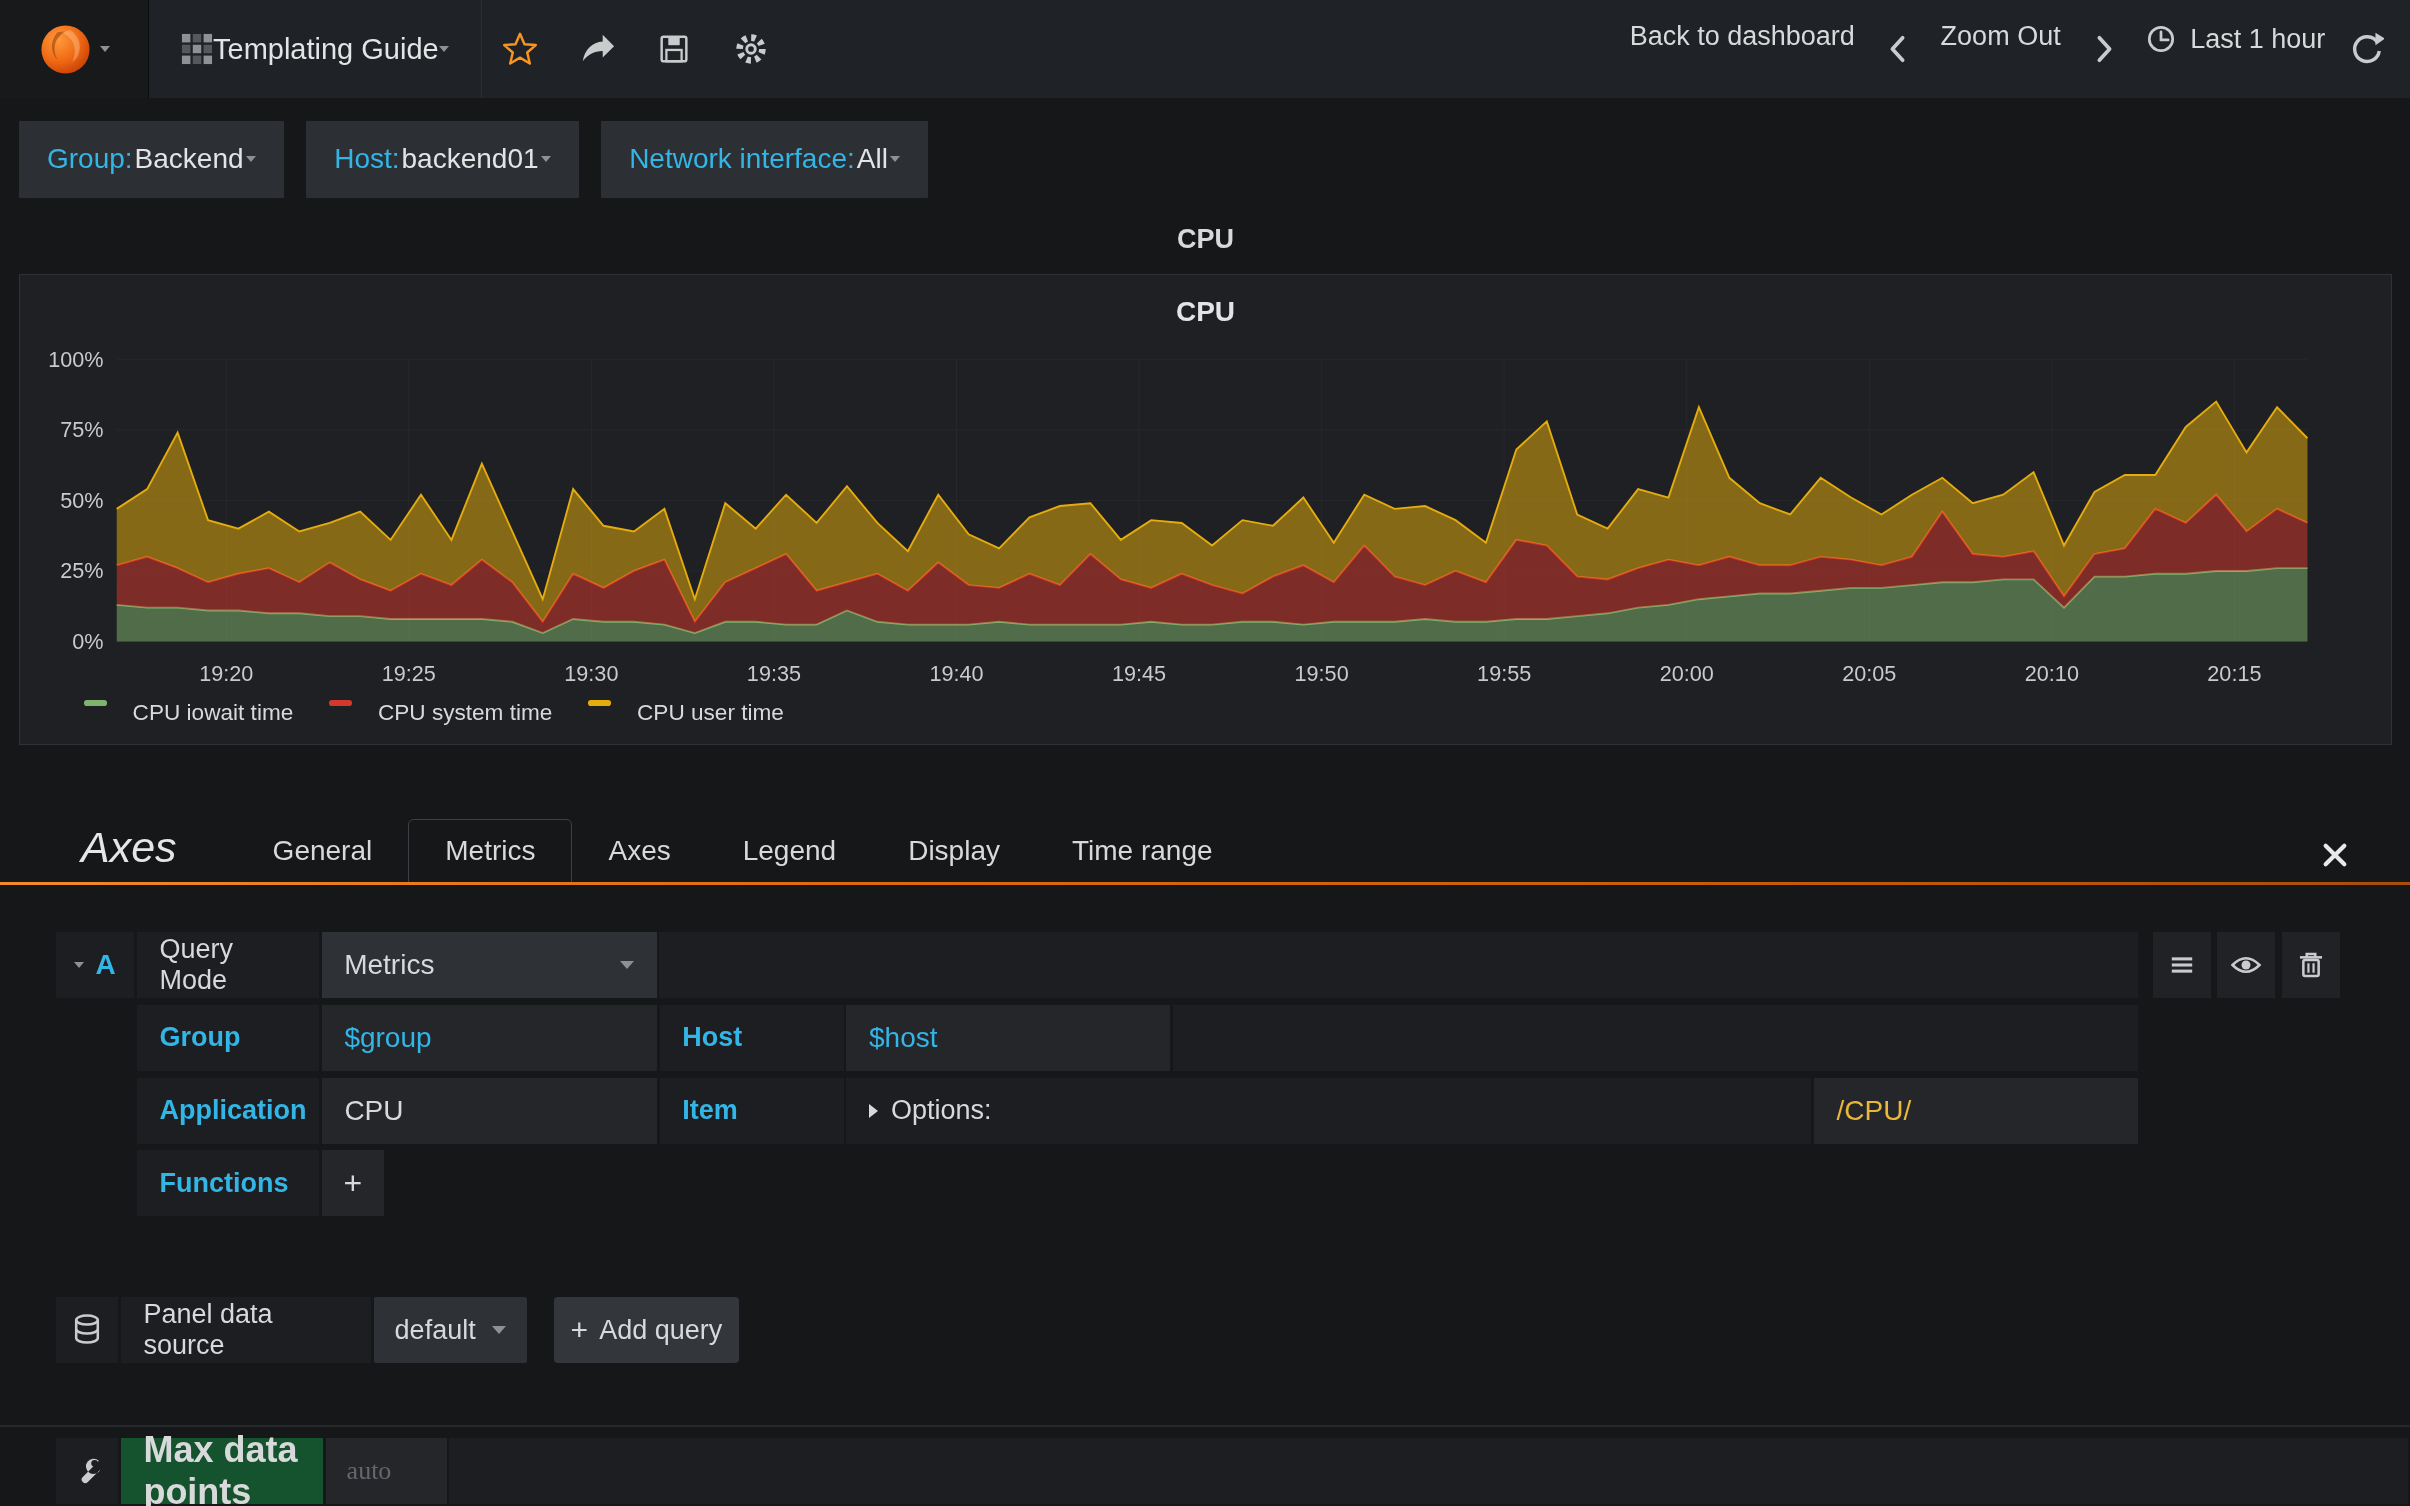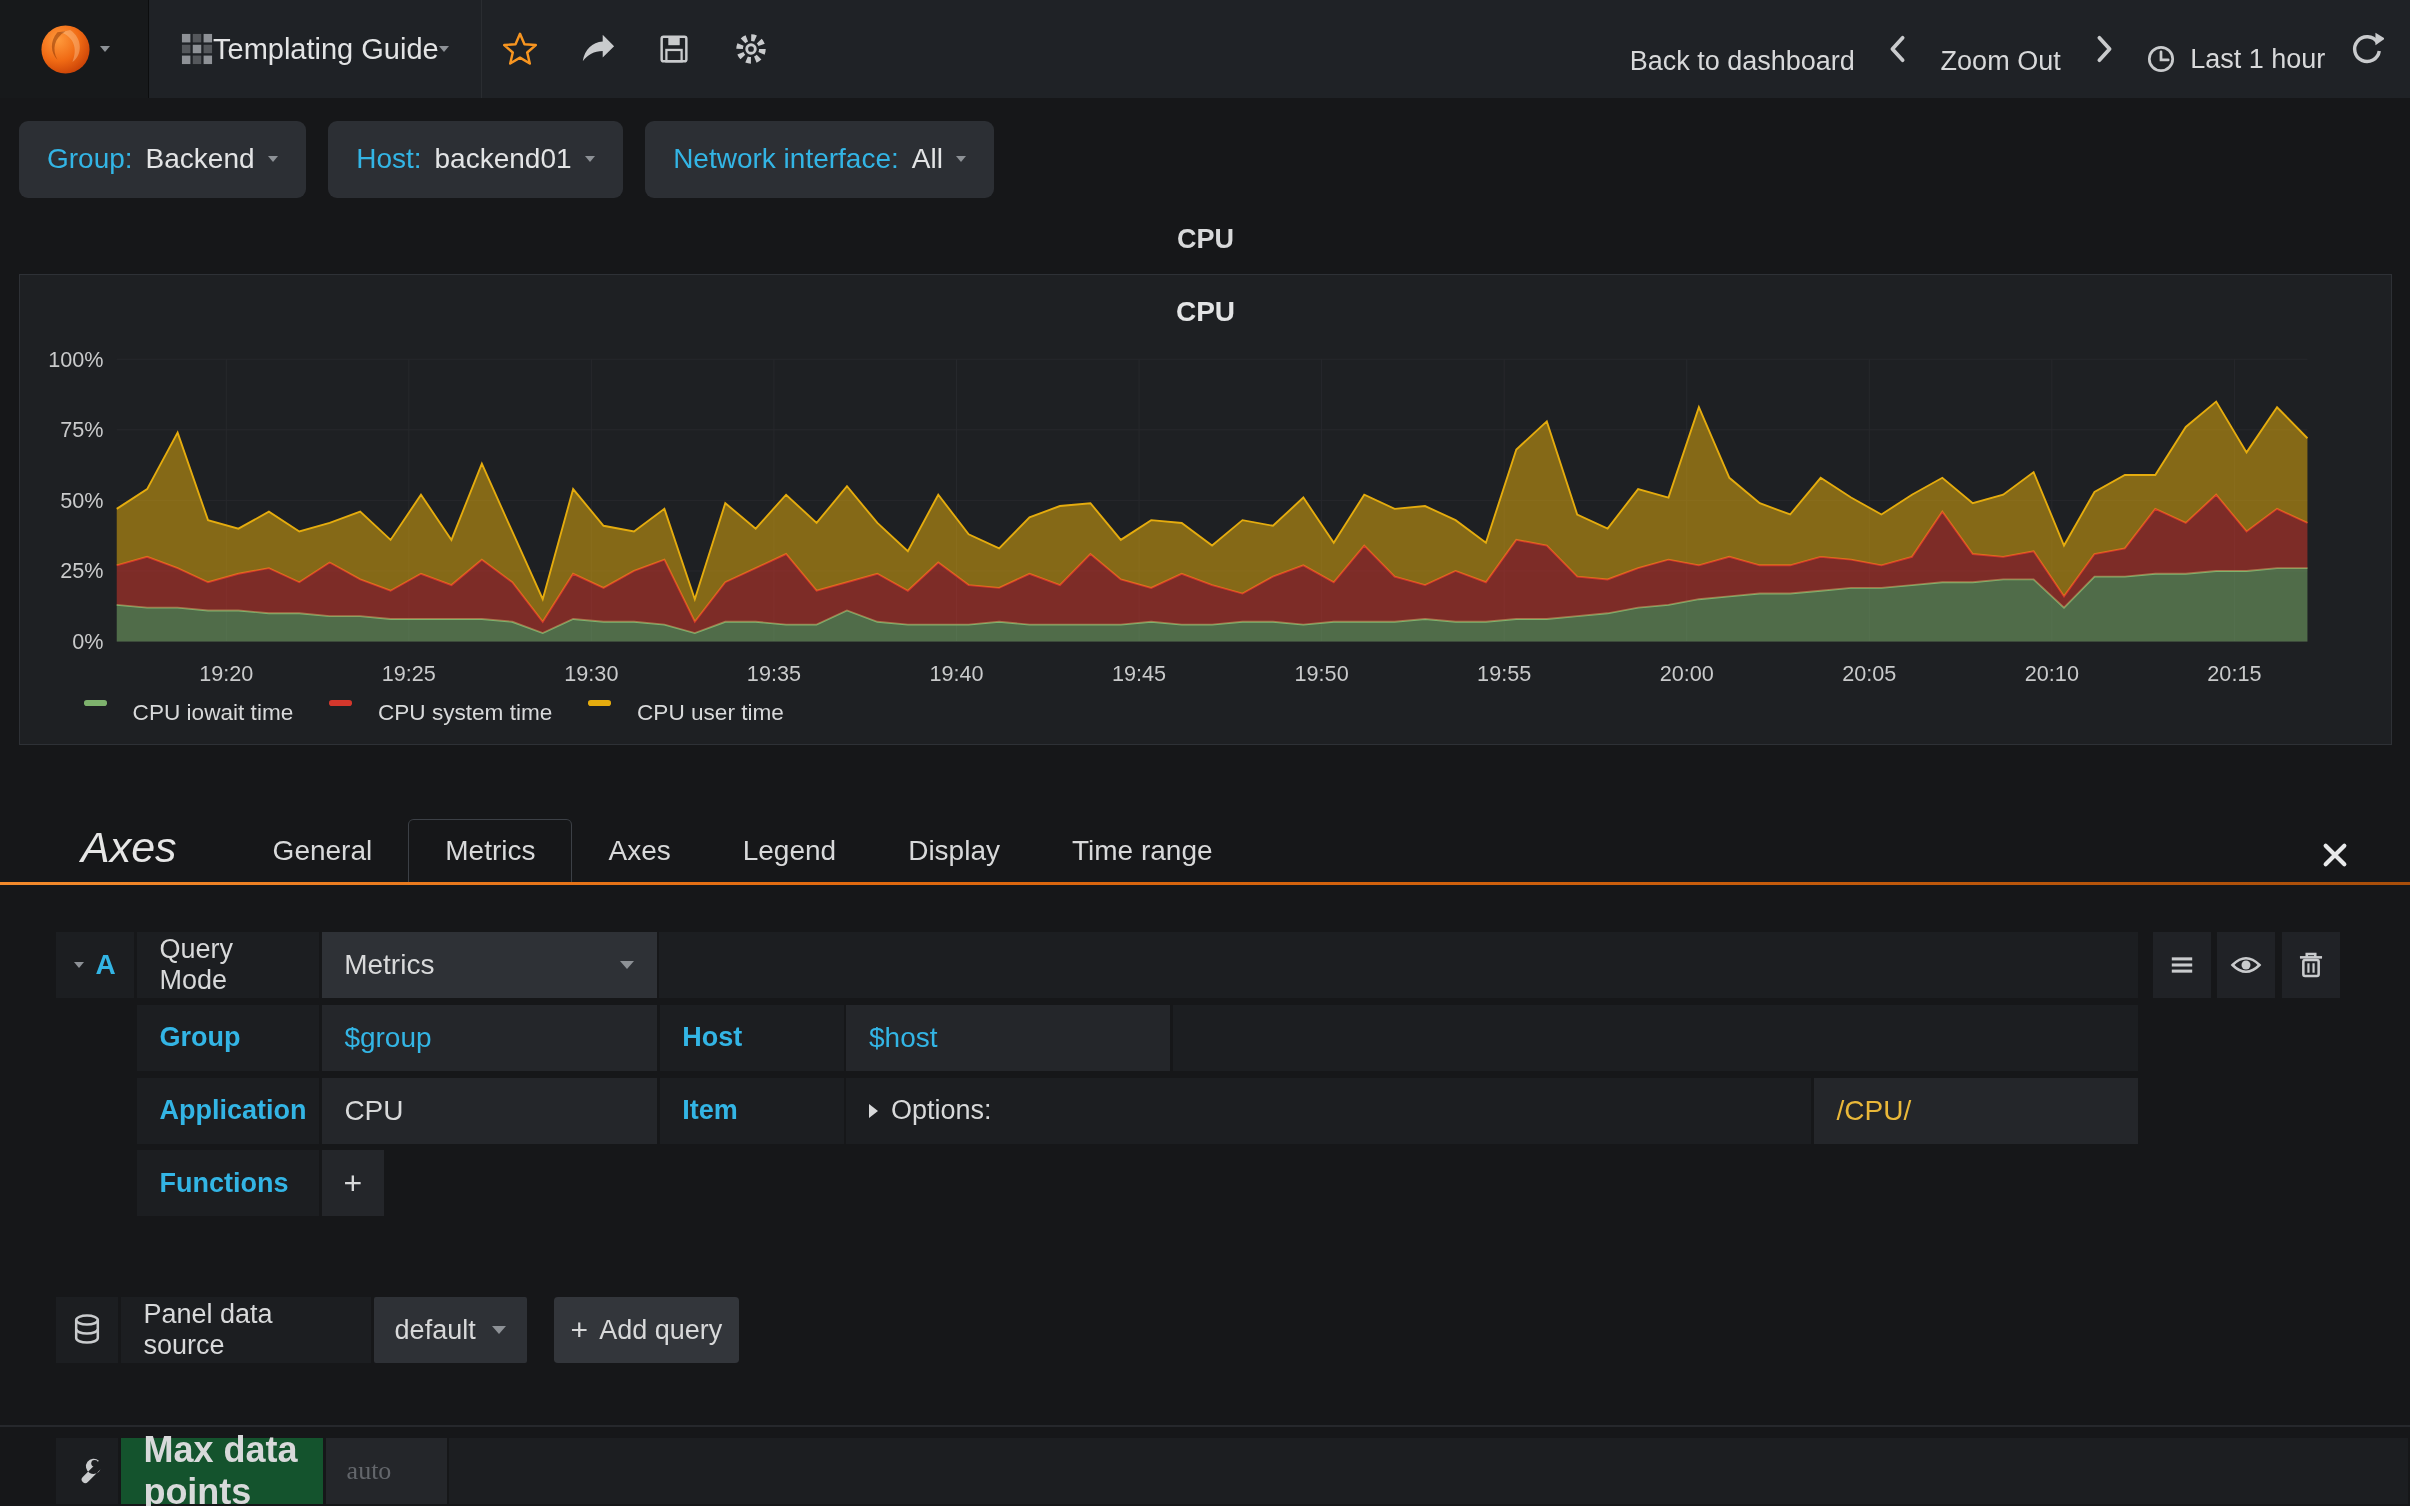--- a/index.html
+++ b/index.html
@@ -5,31 +5,31 @@
   *{margin:0;padding:0;box-sizing:border-box}
   html,body{width:2411px;height:1507px;overflow:hidden}
   body{background:#161719;color:#d8d9da;font-family:"Liberation Sans",sans-serif;position:relative}
 
   
   .navbar{display:flex;align-items:center;height:98px;background:#1f2226}
   .logo-sec{width:149px;height:100%;display:flex;align-items:center;justify-content:center;gap:7.5px;background:#17191b;border-right:0.9px solid #0c0d0e;cursor:pointer}
   .dash-sec{height:100%;display:flex;align-items:center;padding:0 32px;border-right:0.9px solid #2a2d31;cursor:pointer}
   .dash-title{font-size:29px;color:#e3e4e5}
   .nav-ico{width:77px;height:100%;display:flex;align-items:center;justify-content:center;cursor:pointer}
-  .nav-right{margin-left:auto;display:flex;align-items:flex-end;gap:9.4px;padding-right:26px}
+  .nav-right{margin-left:auto;display:flex;align-items:flex-start;gap:9.4px;padding-right:26px}
   .nav-link{font-size:27px;color:#d8d9da;padding:0 13px;cursor:pointer;white-space:nowrap}
   .nav-chev{width:41px;height:56px;display:flex;align-items:center;justify-content:center;cursor:pointer}
   .time-btn{display:flex;align-items:center;gap:11.3px;padding:0 9.4px;cursor:pointer}
   .caret{width:0;height:0;border-left:7.5px solid transparent;border-right:7.5px solid transparent;border-top:8.5px solid #8d9196;display:inline-block}
   .caret.sm{border-left-width:5.6px;border-right-width:5.6px;border-top-width:6.6px}
   .caret-r{width:0;height:0;border-top:7.5px solid transparent;border-bottom:7.5px solid transparent;border-left:9.4px solid #d8d9da;display:inline-block}
 
   
   .tpl-row{display:flex;gap:22.6px;padding:22.6px 0 0 19px}
-  .tpl-btn{display:inline-flex;align-items:center;gap:13px;height:77px;padding:0 28px;background:#2c2f34;border-radius:9px;cursor:pointer}
+  .tpl-btn{display:inline-flex;align-items:center;gap:2px;height:77px;padding:0 28px;background:#2c2f34;border-radius:1px;cursor:pointer}
   .tpl-label{color:#33b5e5;font-size:28px}
   .tpl-value{color:#e3e4e5;font-size:28px}
 
   
   .panel-header{margin-top:26px;text-align:center;font-size:27px;font-weight:bold;color:#d8d9da}
   .panel{position:relative;margin:19px 19px 0;height:471px;background:#1e2023;border:0.9px solid #2e3136}
   .chart-title{margin-top:21px;text-align:center;font-size:28px;font-weight:bold;color:#e3e4e5}
   #chart-svg{display:block;margin-top:3.8px}
   .legend{display:flex;align-items:center;gap:36px;margin:1.9px 0 0 64px}
   .legend-item{display:flex;align-items:flex-start;gap:26px;cursor:pointer}

